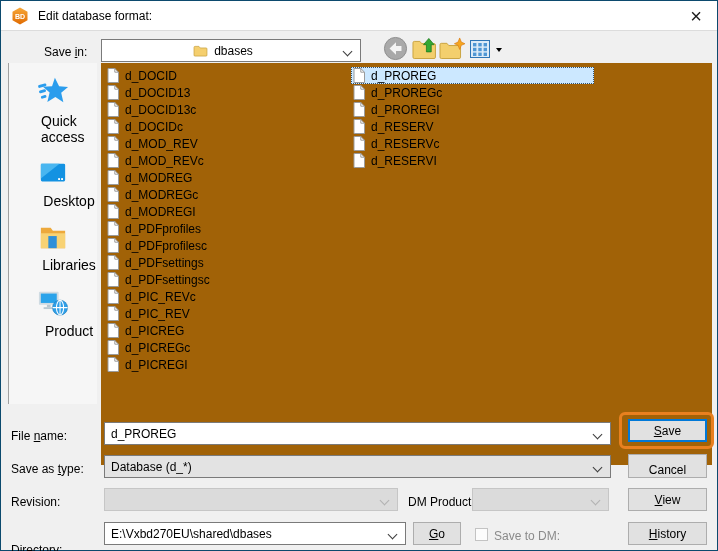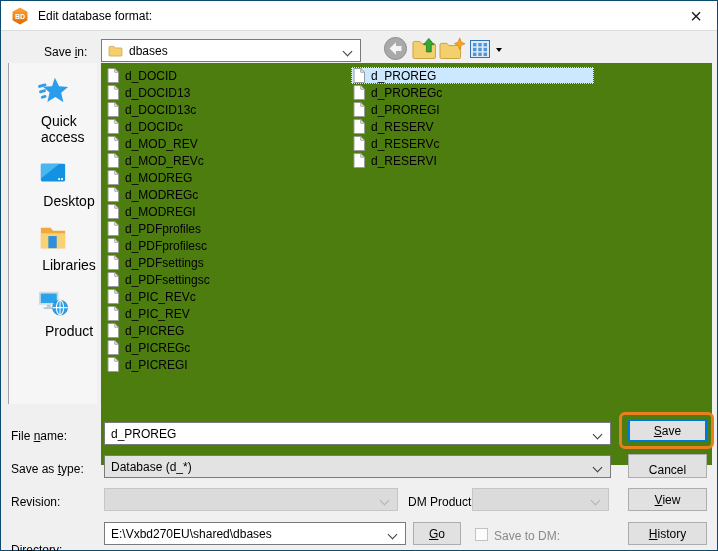--- a/index.html
+++ b/index.html
@@ -31,21 +31,21 @@
   .tb{position:absolute;top:36px;width:26px;height:26px;display:flex;align-items:center;justify-content:center;}
   .caret{position:absolute;width:0;height:0;border-left:3.5px solid transparent;
          border-right:3.5px solid transparent;border-top:4.5px solid #000;}
   
   .sidebar{position:absolute;left:7px;top:62px;width:89px;height:341px;background:#f6f6f6;
            border-left:1px solid #a0a0a0;box-sizing:border-box;
            display:flex;flex-direction:column;align-items:center;padding-top:12px;gap:14px;}
   .side-item{display:flex;flex-direction:column;align-items:center;width:100%;}
   .side-item .lbl{margin-top:3px;font-size:14px;margin-left:32px;}
   
-  .filelist{position:absolute;left:100px;top:62px;width:611px;height:402px;background:#4d7c0f;}
+  .filelist{position:absolute;left:100px;top:62px;width:611px;height:402px;background:#a16207;}
   .fcol{position:absolute;top:4px;}
   .fcol.c1{left:4px;width:244px;}
   .fcol.c2{left:250px;width:243px;}
   .file-item{height:17px;display:flex;align-items:center;padding-left:2px;box-sizing:border-box;}
   .file-item .doc-icon{line-height:0;margin-right:6px;}
   .file-item.selected{background:#cce8ff;outline:1px dotted #35536f;outline-offset:-1px;}
   
   .btn{position:absolute;box-sizing:border-box;background:#e1e1e1;border:1px solid #adadad;
        display:flex;align-items:center;justify-content:center;font-size:12px;}
   .btn.default{border:2px solid #0078d7;}
@@ -74,21 +74,21 @@
       </svg>
     </span>
     <span class="title-text">Edit database format:</span>
     <span class="close-btn">
         <span>×</span>
       </span>
   </div>
 
   <span class="label" style="left:43px;top:44px;"><span>Save </span><span class="u">i</span><span>n:</span></span>
 
-  <div class="combo" style="left:100px;top:38px;width:260px;">
+  <div class="combo" style="left:100px;top:38px;width:260px;justify-content:center;">
     <span class="folder-ic">
       <svg width="15" height="12" viewBox="0 0 16 13">
         <path d="M1 2.6 q0-1.1 1.1-1.1 h4.2 l1.4 1.7 H14 q1 0 1 1 V11 q0 1-1 1 H2 q-1 0-1-1 Z" fill="#f5cf6e" stroke="#c9a23e" stroke-width="0.8"></path>
       </svg>
     </span>
     <span>dbases</span>
     <span class="chev"></span>
   </div>
 
   <div class="tb" style="left:381px;">

